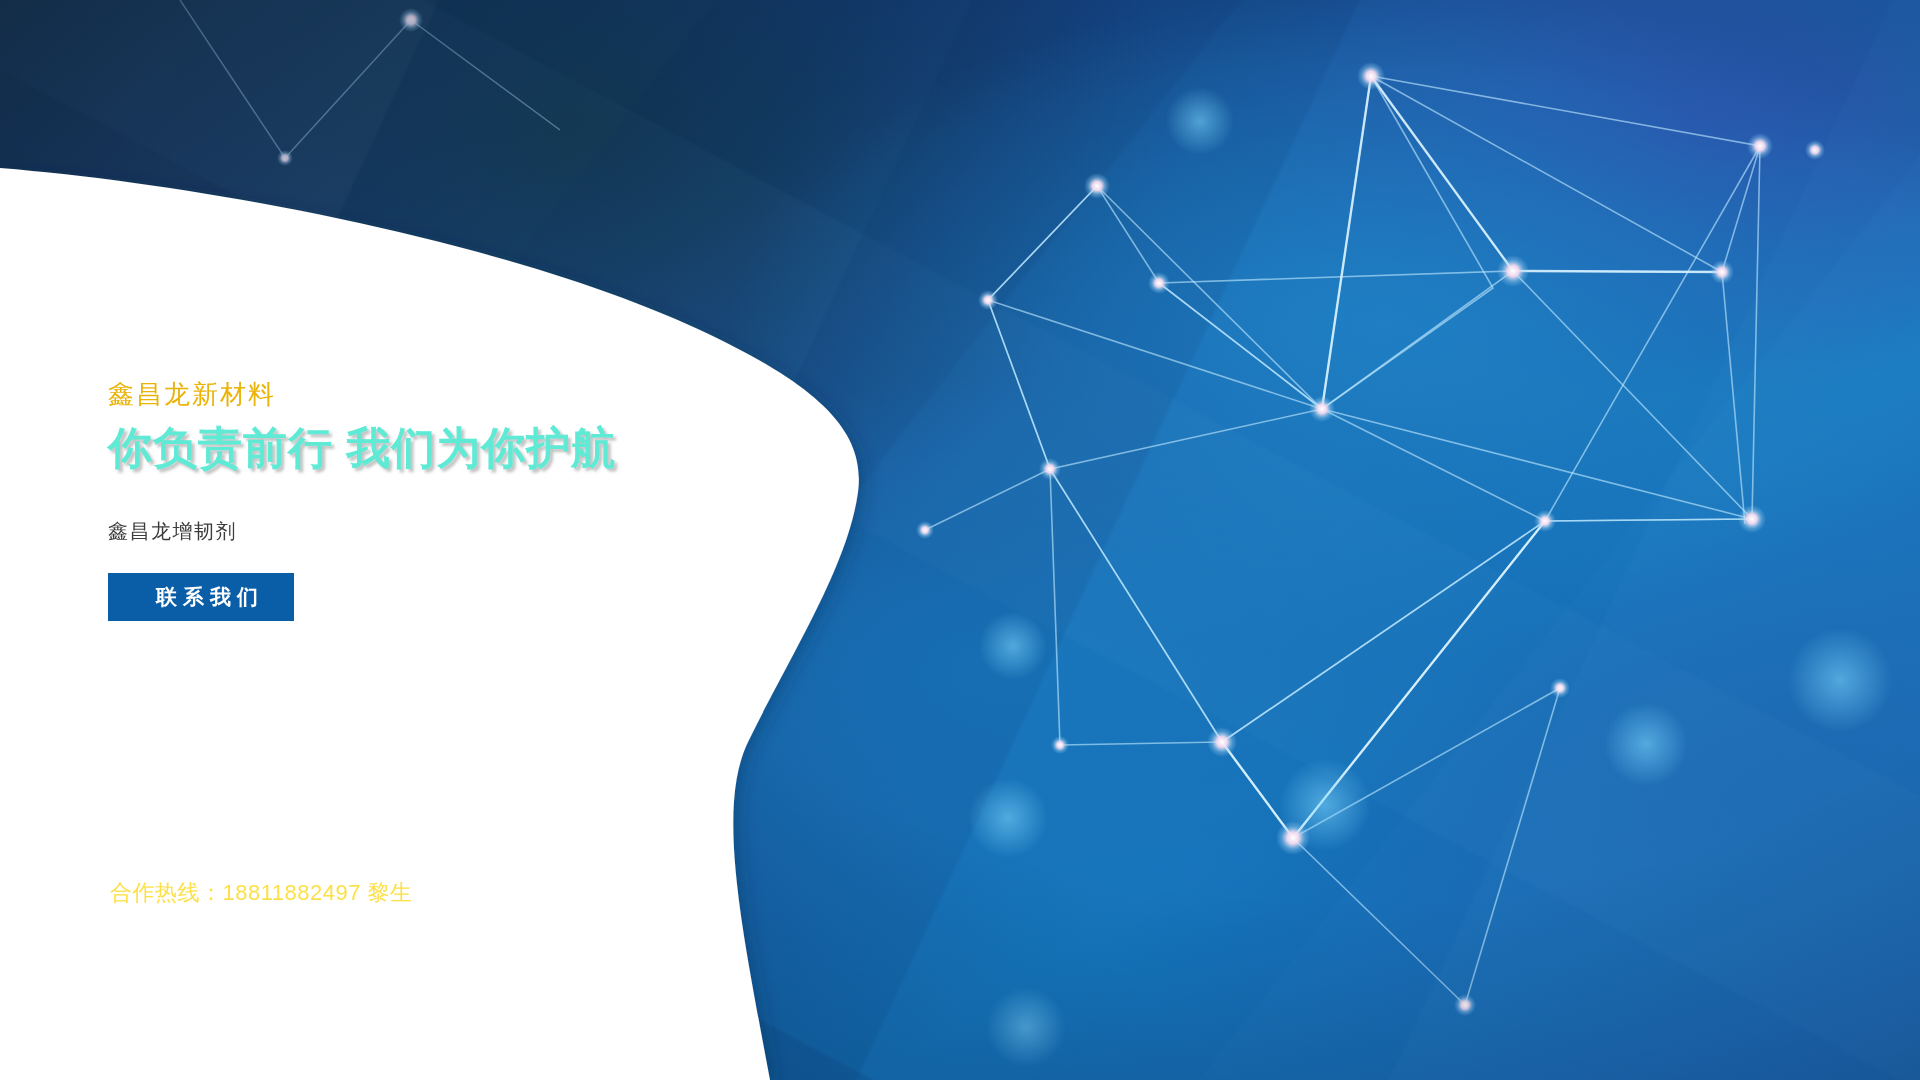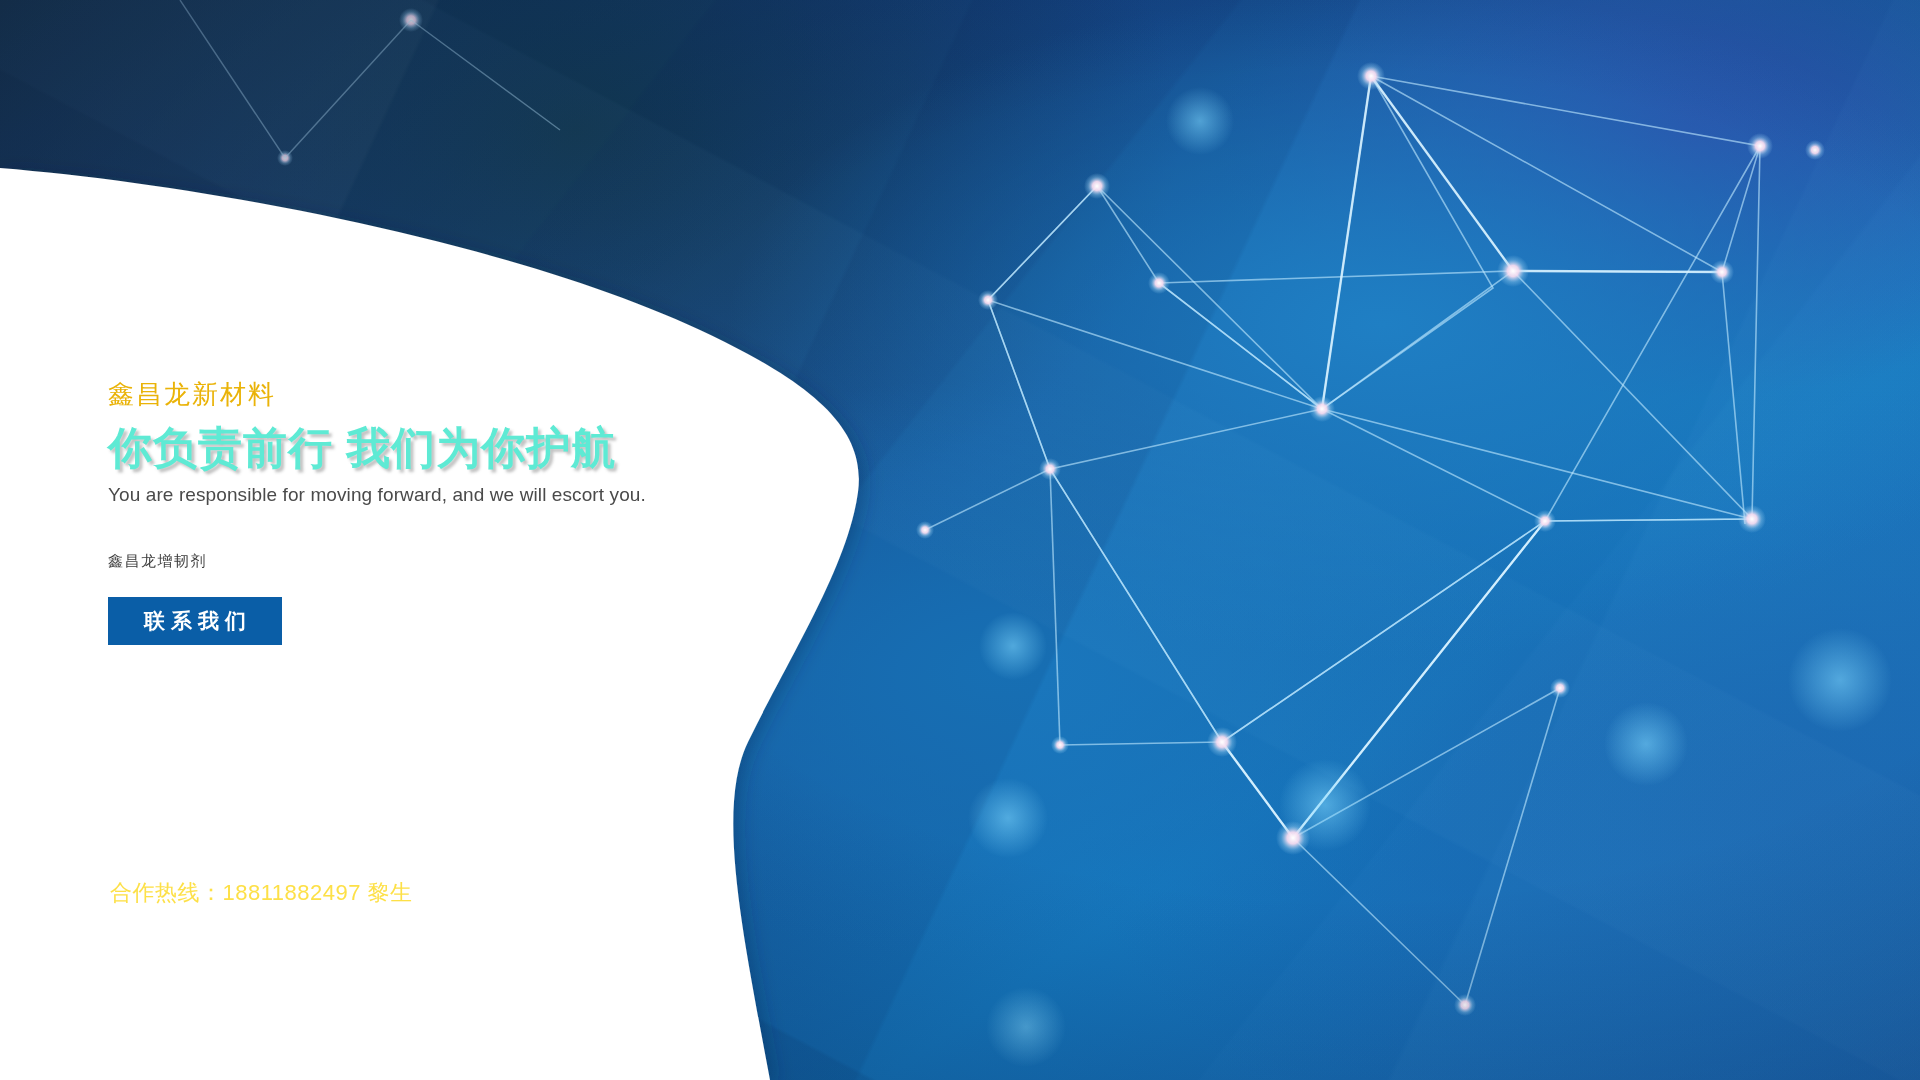--- a/index.html
+++ b/index.html
@@ -80,31 +80,31 @@
   .subtitle {
     margin-top:12px;
     font-size:19px;
     color:#4a4a4a;
     letter-spacing:.1px;
     white-space:nowrap;
   }
 
   .promo { margin-top:40px; }
   .promo-line {
-    font-size:15px;
+    font-size:20px;
     color:#3c3c3c;
     letter-spacing:1.5px;
     line-height:1.95;
     white-space:nowrap;
   }
 
   .cta {
     display:inline-block;
     margin-top:22px;
-    padding:13px 30px 14px 30px;
+    padding:13px 30px 14px 42px;
     background:#0a5ea7;
     color:#ffffff;
     font-size:21px;
     font-weight:bold;
     letter-spacing:6px;
     text-indent:6px;
     line-height:1;
     border:0;
     cursor:pointer;
   }
@@ -223,21 +223,20 @@
       </filter>
     </defs>
     <path filter="url(#panelShadow)" fill="#ffffff" d="M0,168 C220,186 520,246 700,330 C820,386 866,432 858,492
              C848,566 790,656 748,742 C716,808 742,930 770,1080
              L0,1080 Z"></path>
   </svg>
 
   <div class="content">
     <div class="brand">鑫昌龙新材料</div>
     <div class="headline">你负责前行  我们为你护航</div>
-    <div class="subtitle">You are responsible for moving forward, and we will escort you.</div>
 
     <div class="promo">
       <div class="promo-line">鑫昌龙增韧剂</div>
     </div>
 
     <button class="cta">联系我们</button>
   </div>
 
   <div class="hotline">合作热线：18811882497 黎生</div>
 

